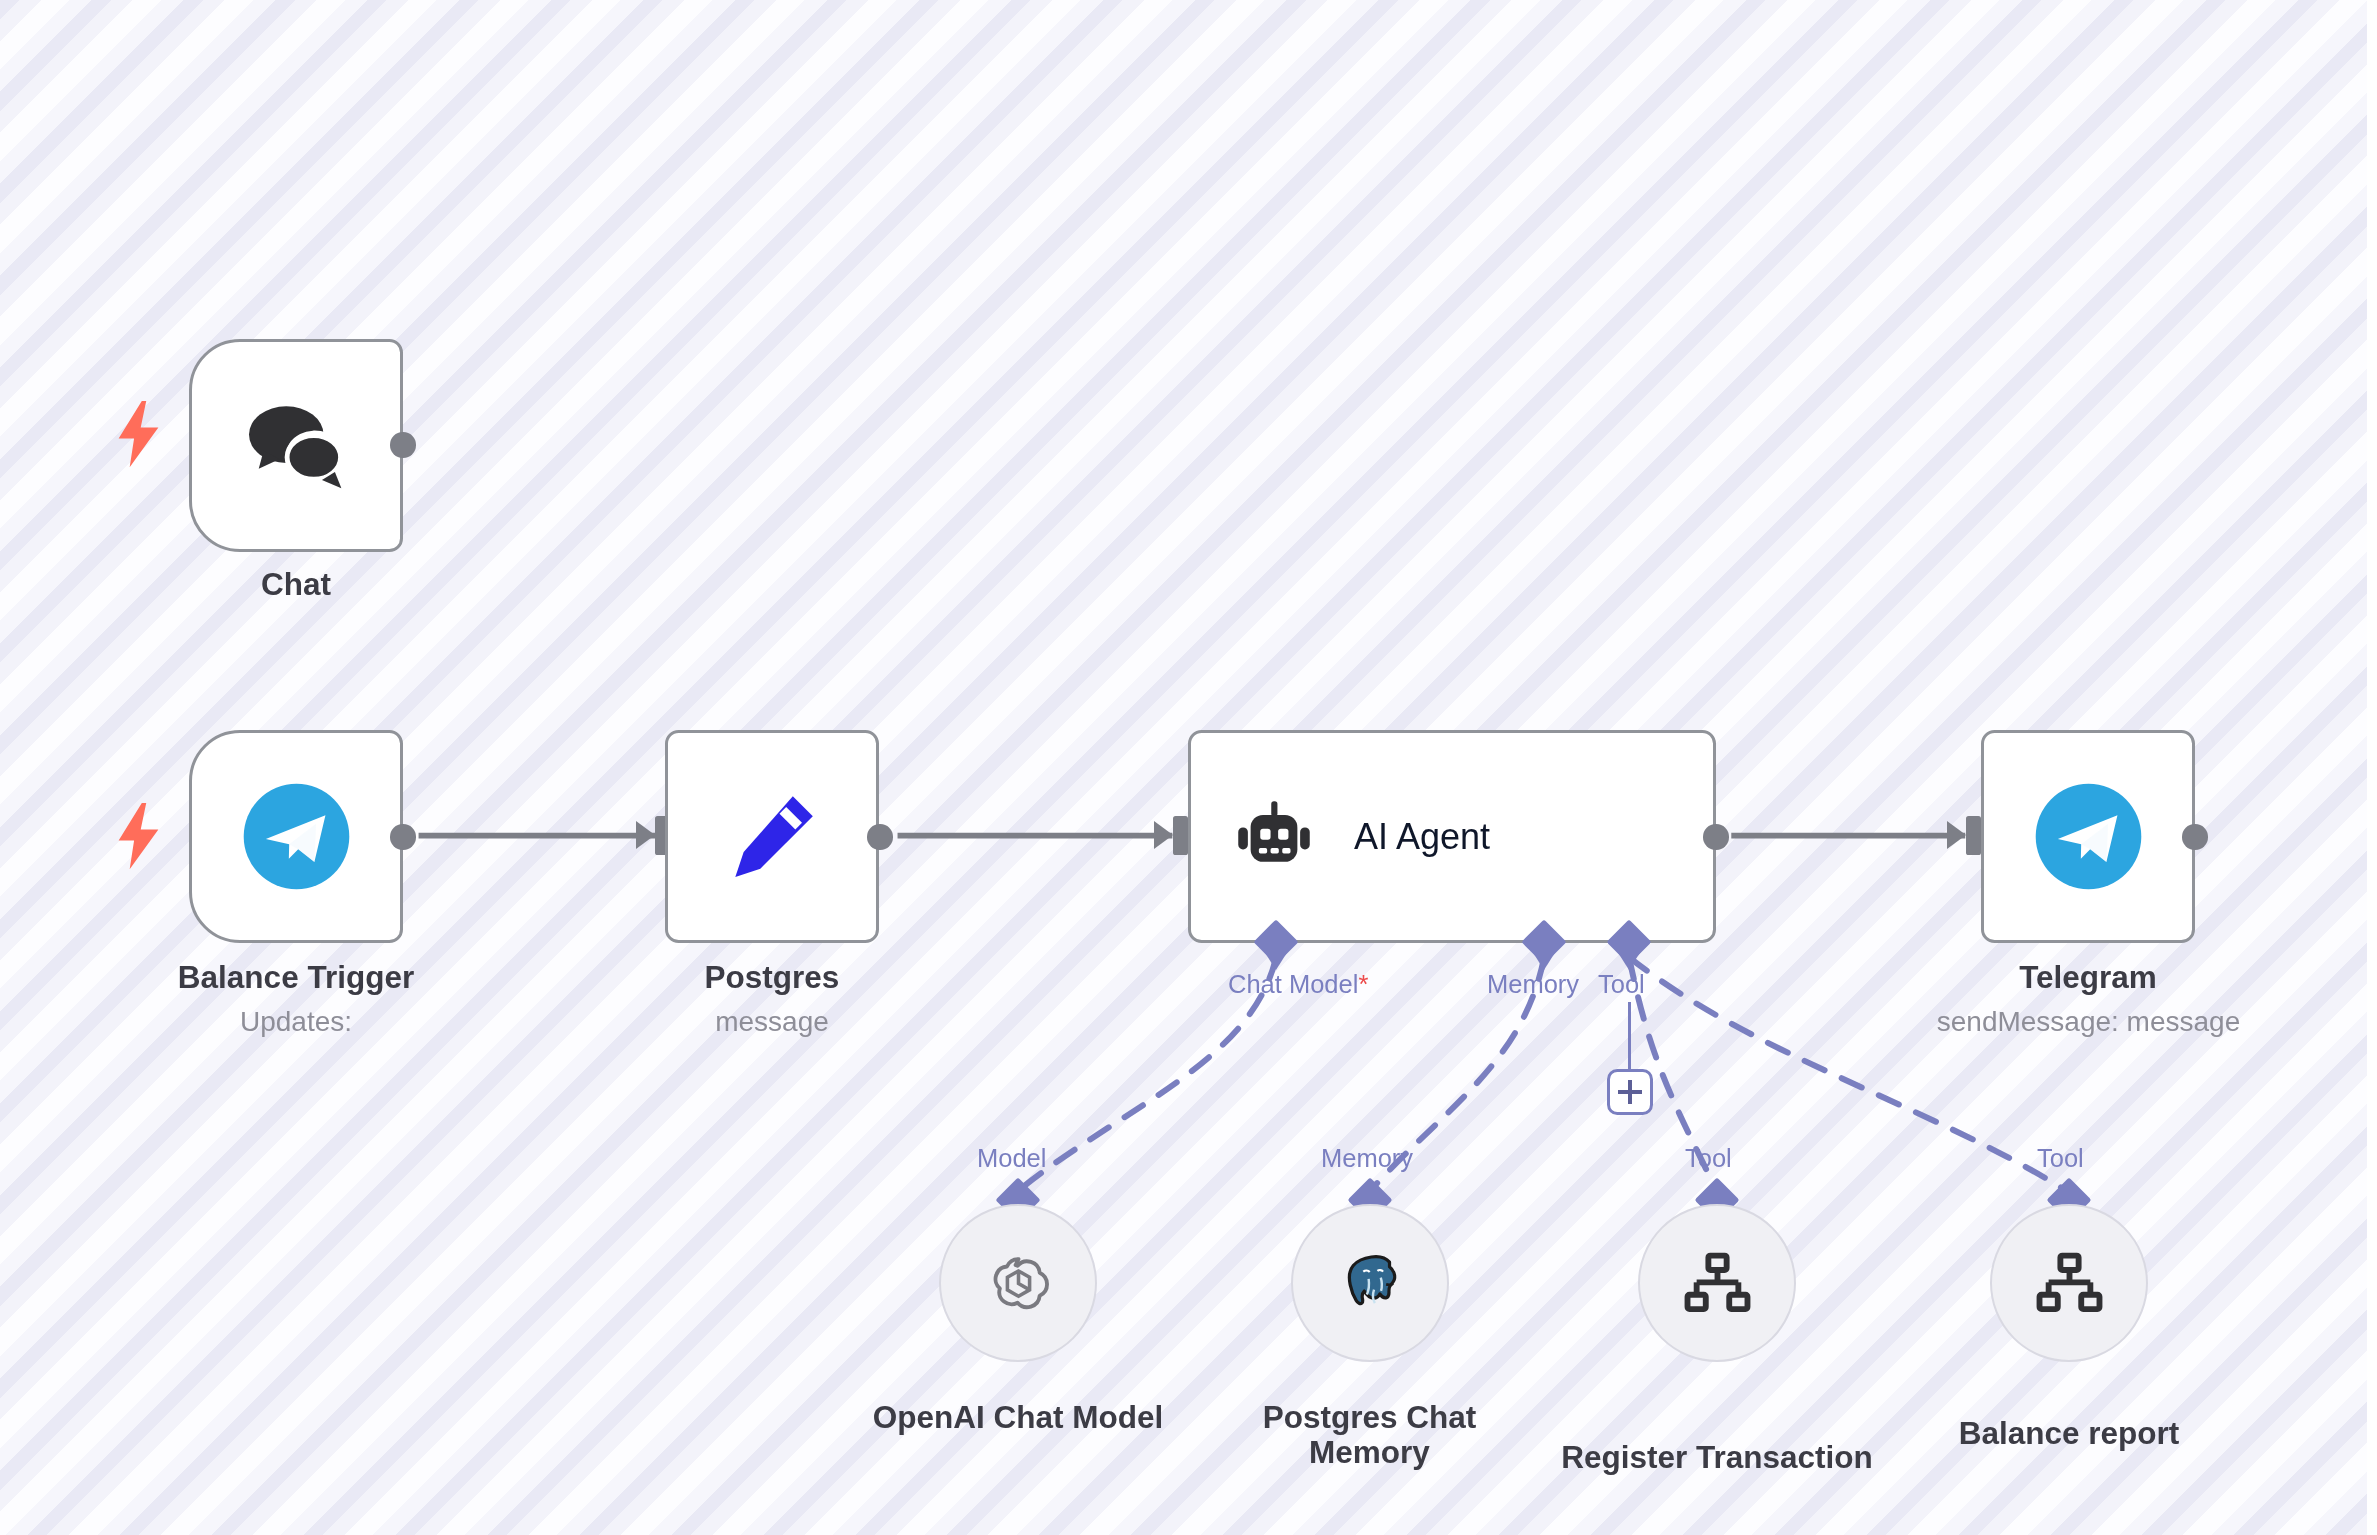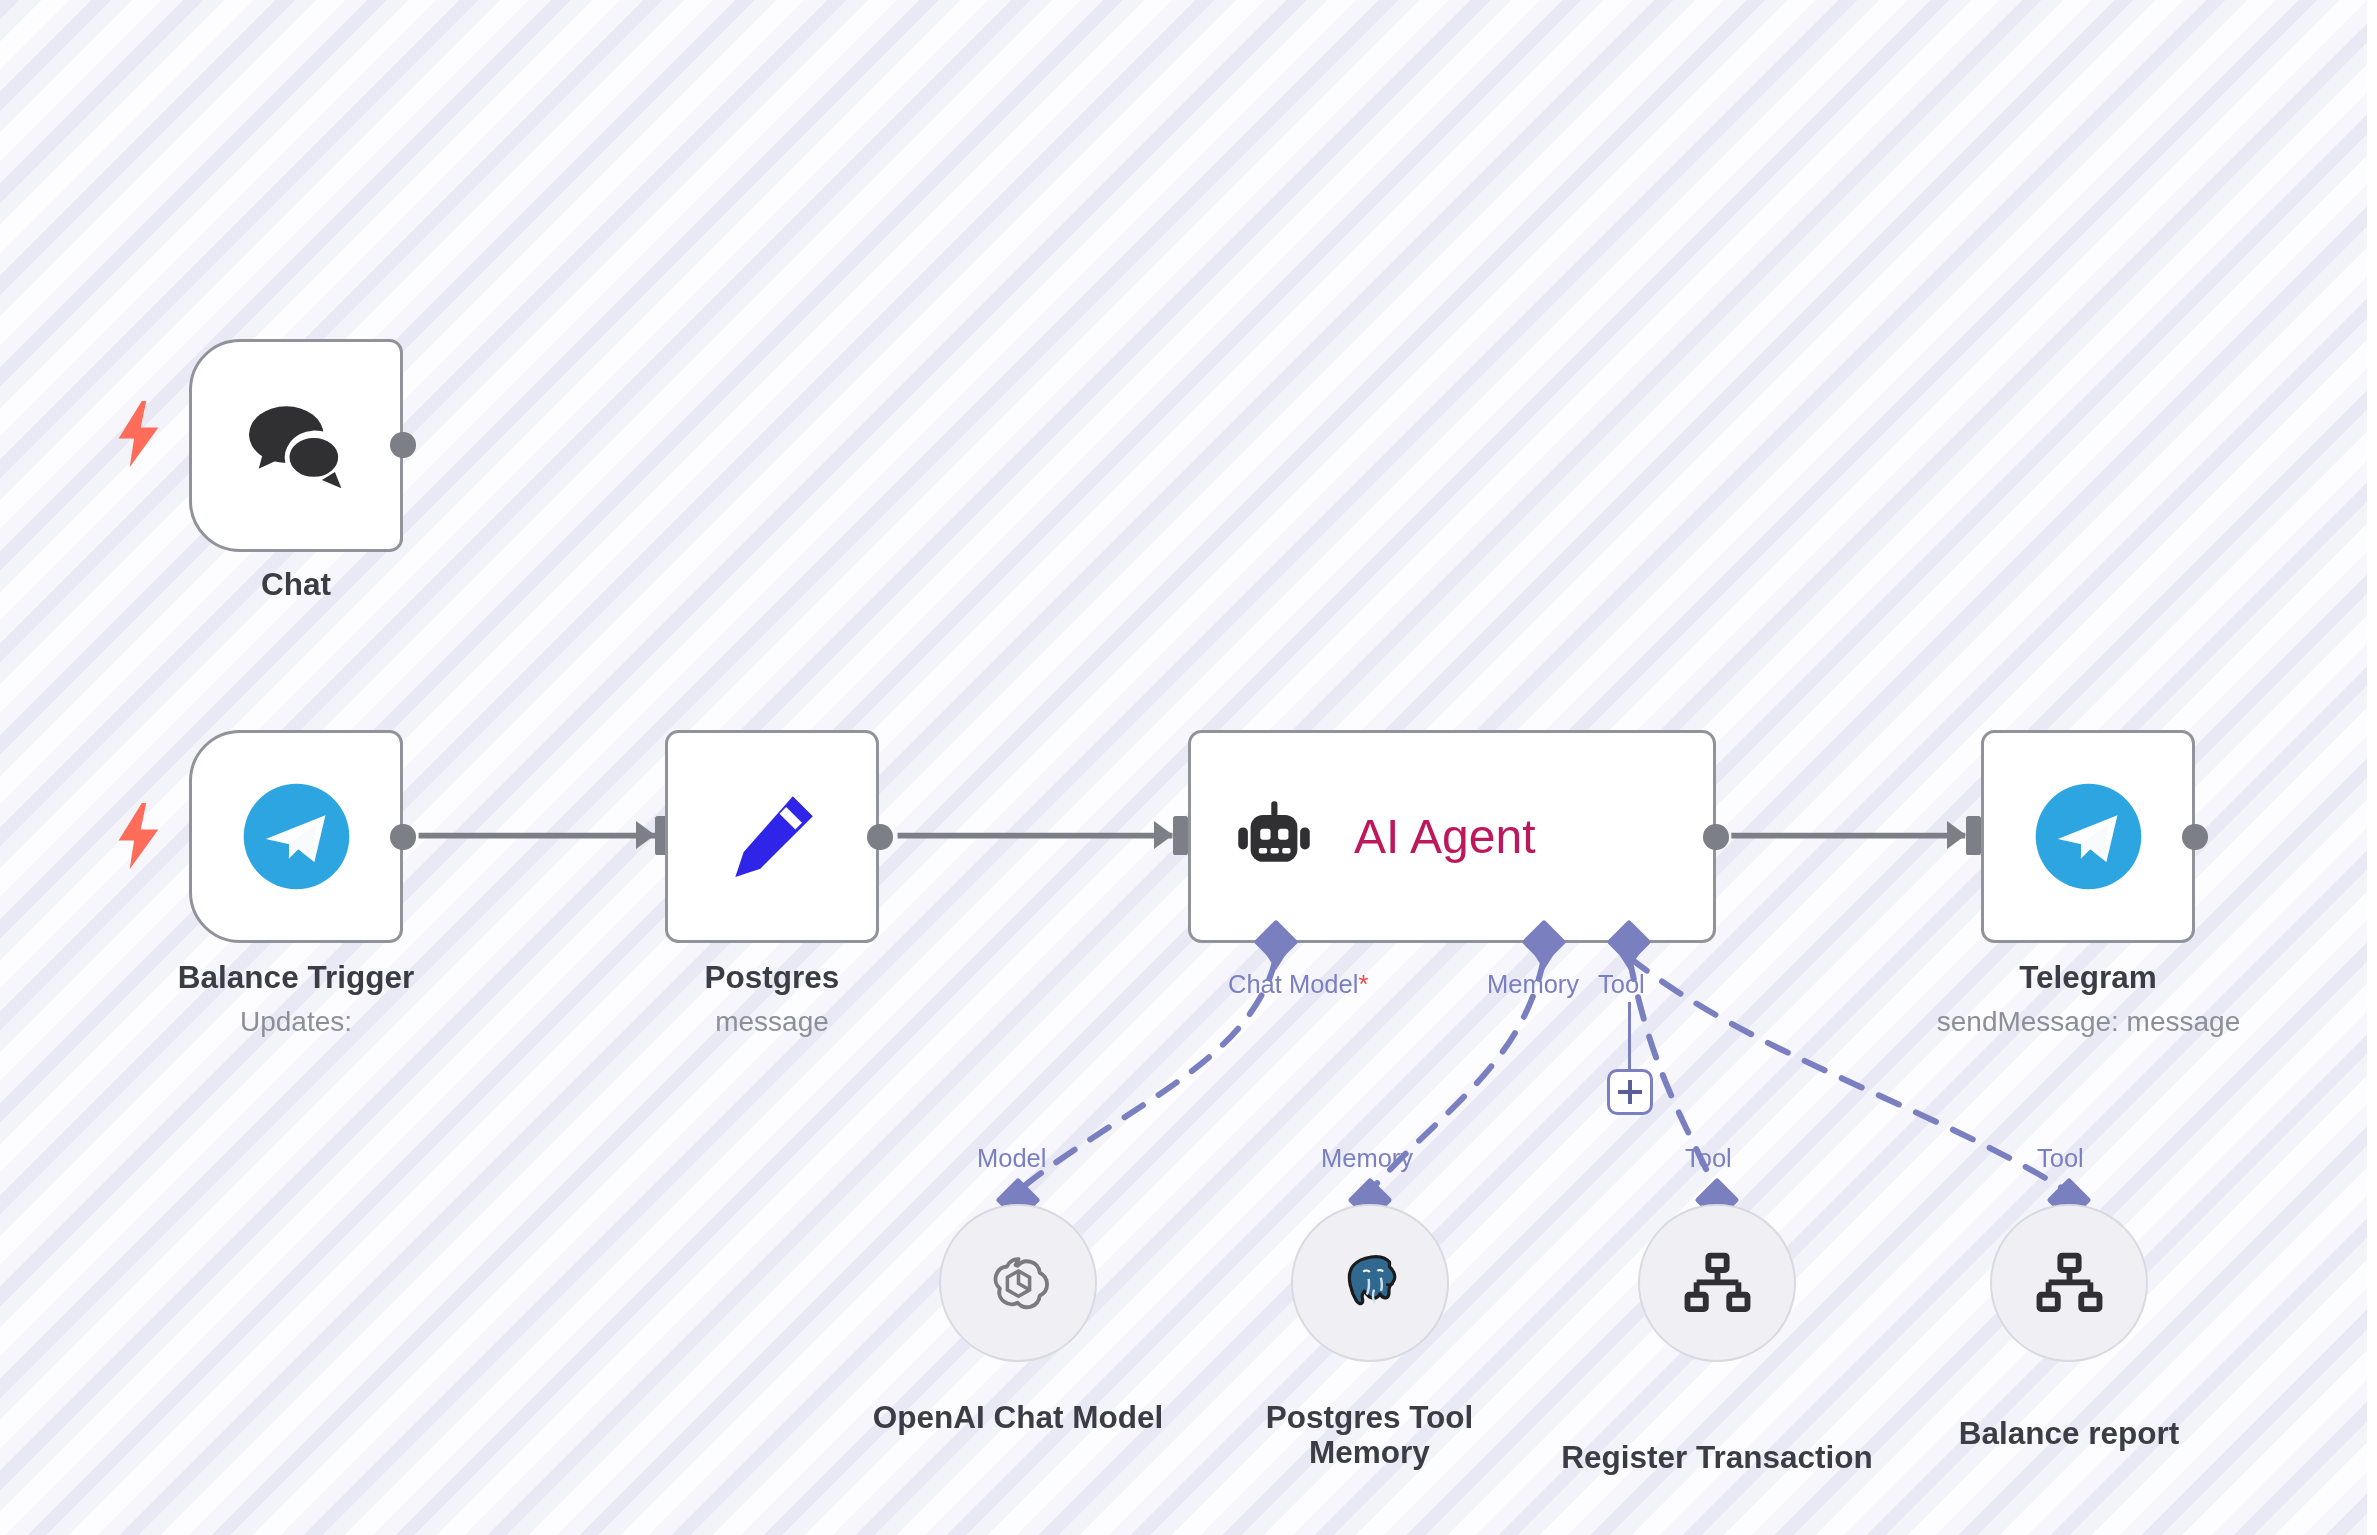--- a/index.html
+++ b/index.html
@@ -74,22 +74,22 @@
 
   .node-wide {
     width: 528px;
     height: 213px;
     justify-content: flex-start;
     padding-left: 39px;
     gap: 36px;
   }
 
   .node-title-inside {
-    font-size: 48px;
-    color: #be185d;
+    font-size: 36px;
+    color: #0f172a;
     font-family: "Liberation Sans", sans-serif;
   }
 
   
   .caption {
     position: absolute;
     text-align: center;
     font-size: 31.5px;
     font-weight: bold;
     color: #3c3c45;
@@ -376,21 +376,21 @@
         <path d="M40.5 9.5c-3-3.5-8.5-4.5-13.5-3.8 -5.5.8-10 2.3-13.4 6.3 -3.2 3.8-3.4 9.2-2.3 14.4 .9 4.3 2.6 8.6 4.4 11.5 1.2 2 3.1 3.2 4.4 1.9 .9-.9 .4-2.4 .2-3.7 -.3-1.9 .2-3.9 1.4-5.1 1.5 2.3 3.5 4.9 6.4 5.2 2.6 .3 4.3-1.3 5.2-3 1.1 1.6 2.7 3.1 4.6 2.8 1.7-.3 2.2-2 2.2-3.7 0-1.7-.2-3.4 .6-4.7 1-1.7 2.6-3 3.3-5 1-3-.3-6.9-3.5-9.6z" fill="#31688f" stroke="#1b1b1b" stroke-width="2.4" stroke-linejoin="round"></path>
         <path d="M21 16.5c1.5-1.2 3.6-1 4.8 .3" fill="none" stroke="#ffffff" stroke-width="1.6"></path>
         <path d="M31.5 16c1.3-1 3.2-.8 4.2 .5" fill="none" stroke="#ffffff" stroke-width="1.6"></path>
         <path d="M25 22c.5 4 .1 8.5-1.3 11.6" fill="none" stroke="#c9e2f0" stroke-width="1.8"></path>
         <path d="M34 21c1 3.4 1 7 .2 9.8" fill="none" stroke="#c9e2f0" stroke-width="1.8"></path>
         <path d="M29 30c-1.2 3.5-.8 7.5 .6 10" fill="none" stroke="#c9e2f0" stroke-width="1.8"></path>
         <path d="M38 26c2 .5 3.8 .4 5.2-.5" fill="none" stroke="#1b1b1b" stroke-width="2"></path>
       </svg>
     </span>
   </div>
-  <div class="caption wrap" style="left:1242px; top:1400px; width:255px;">Postgres Tool Memory</div>
+  <div class="caption wrap" style="left:1242px; top:1400px; width:255px;">Postgres Chat Memory</div>
 
   <div class="port-label" style="left:1685px; top:1144px;">Tool</div>
   <div class="diamond" style="left:1701px; top:1184px;"></div>
   <div class="subnode" style="left:1638px; top:1204px;">
     <span class="node-icon">
       <svg width="73" height="66" viewBox="0 0 56 50" xmlns="http://www.w3.org/2000/svg" fill="none" stroke="#303033" stroke-width="4.5">
         <rect x="21" y="4" width="14" height="11" rx="1.5"></rect>
         <rect x="5" y="34" width="14" height="11" rx="1.5"></rect>
         <rect x="37" y="34" width="14" height="11" rx="1.5"></rect>
         <line x1="28" y1="15" x2="28" y2="24.5"></line>

